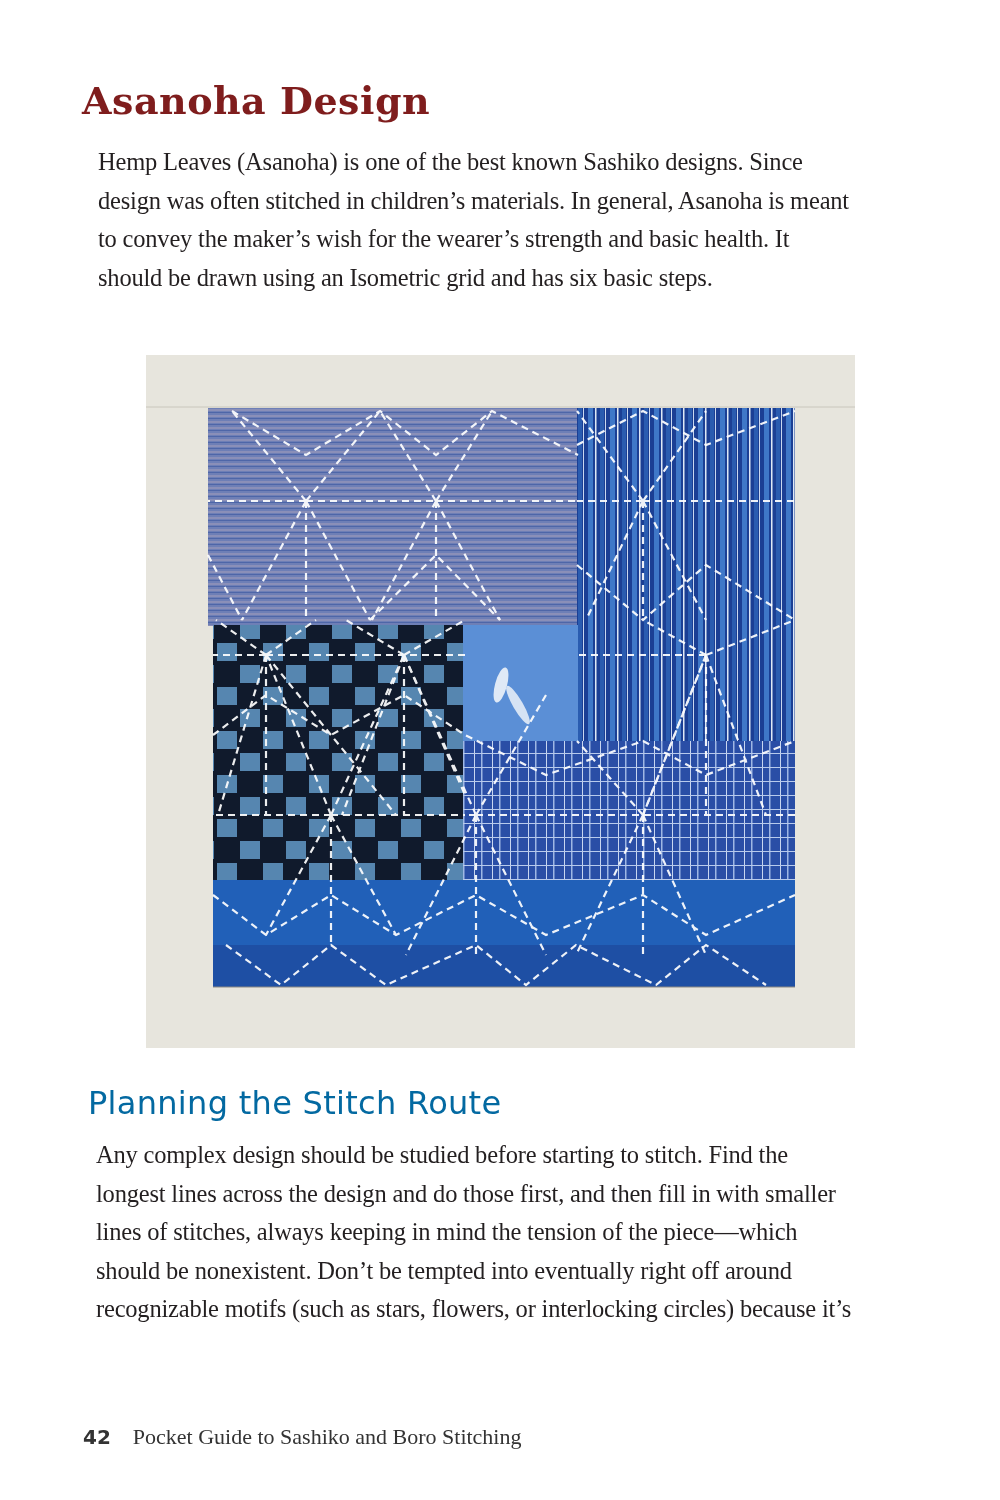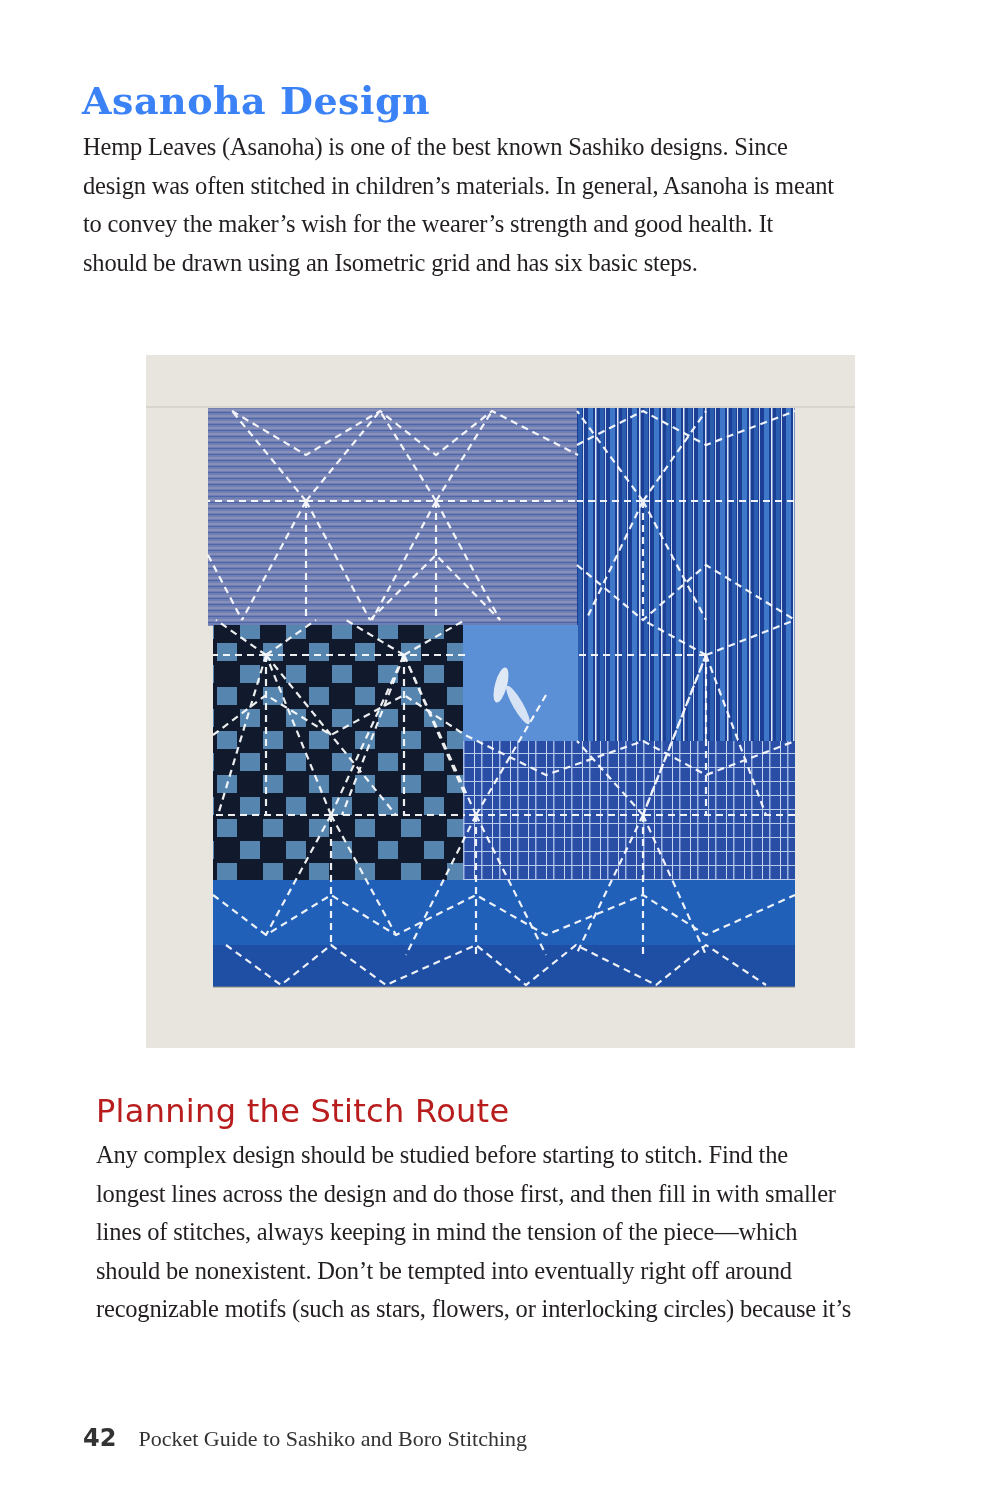--- a/index.html
+++ b/index.html
@@ -3,54 +3,54 @@
 <meta charset="utf-8">
 <style>
   html, body { margin: 0; padding: 0; }
   body {
     width: 1000px; height: 1500px; background: #ffffff; position: relative; overflow: hidden;
     font-family: "Liberation Serif", "DejaVu Serif", serif; color: #231f20;
   }
   .h1 {
     position: absolute; left: 82px; top: 78px; margin: 0;
     font-family: "DejaVu Serif", serif; font-weight: bold; font-size: 38px; letter-spacing: 0.5px;
-    color: #3b82f6;
+    color: #7f1d1d;
   }
   .p1 {
-    position: absolute; left: 83px; top: 128px; width: 850px; margin: 0;
+    position: absolute; left: 83px; top: 128px; width: 850px; margin: 15px;
     font-size: 24.5px; line-height: 38.5px; letter-spacing: -0.2px;
   }
   .p1 span, .p2 span { display: block; white-space: nowrap; }
   .photo {
     position: absolute; left: 146px; top: 355px; width: 709px; height: 693px;
     background: #e7e5dd;
   }
   .photo svg { position: absolute; left: 0; top: 0; }
   .h2 {
-    position: absolute; left: 80px; top: 1076px; margin: 16px;
+    position: absolute; left: 80px; top: 1076px; margin: 8px;
     font-family: "DejaVu Sans", sans-serif; font-weight: normal; font-size: 32px; letter-spacing: 0.3px;
-    color: #b91c1c;
+    color: #0369a1;
   }
   .p2 {
     position: absolute; left: 80px; top: 1120px; width: 860px; margin: 16px;
     font-size: 24.5px; line-height: 38.5px; letter-spacing: -0.2px;
   }
   .footer {
     position: absolute; left: 83px; top: 1424px; font-size: 22px; color: #333;
   }
-  .footer .num { font-family: "DejaVu Sans", sans-serif; font-weight: bold; font-size: 24px; margin-right: 22px; }
+  .footer .num { font-family: "DejaVu Sans", sans-serif; font-weight: bold; font-size: 20px; margin-right: 22px; }
 </style>
 </head>
 <body>
 
 <h1 class="h1">Asanoha Design</h1>
 <div class="p1">
   <span>Hemp Leaves (Asanoha) is one of the best known Sashiko designs. Since</span>
   <span>design was often stitched in children’s materials. In general, Asanoha is meant</span>
-  <span>to convey the maker’s wish for the wearer’s strength and good health.  It</span>
+  <span>to convey the maker’s wish for the wearer’s strength and basic health.  It</span>
   <span>should be drawn using an Isometric grid and has six basic steps.</span>
 </div>
 
 <div class="photo">
   <svg width="709" height="693" viewBox="0 0 709 693">
     <defs>
       <pattern id="hstripe" width="8" height="6" patternUnits="userSpaceOnUse">
         <rect width="8" height="6" fill="#6e7fb6"></rect>
         <rect y="0" width="8" height="2" fill="#8a8fb8"></rect>
         <rect y="3" width="8" height="1" fill="#4e66a8"></rect>

